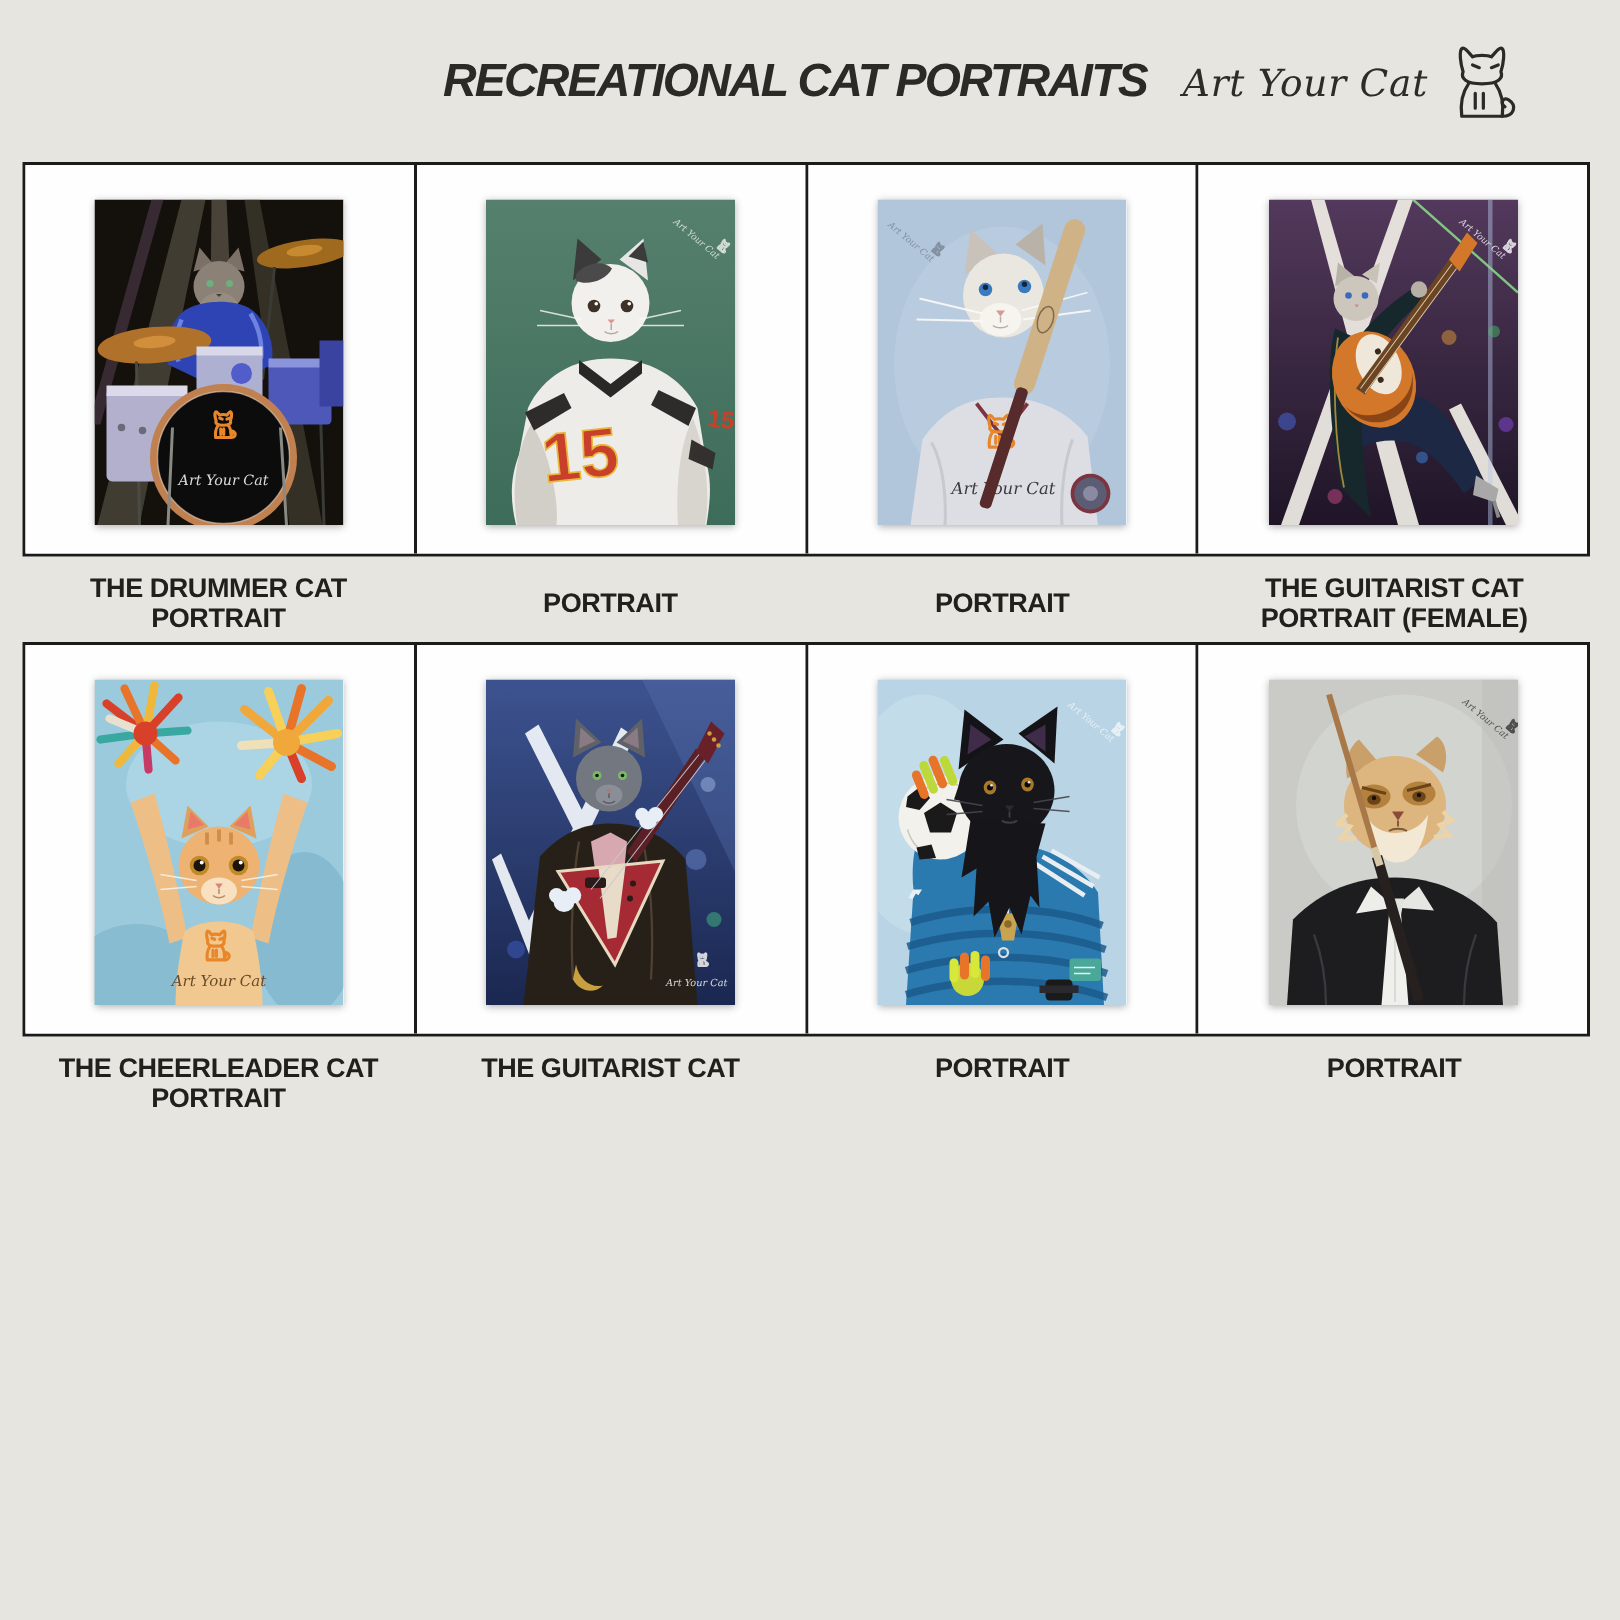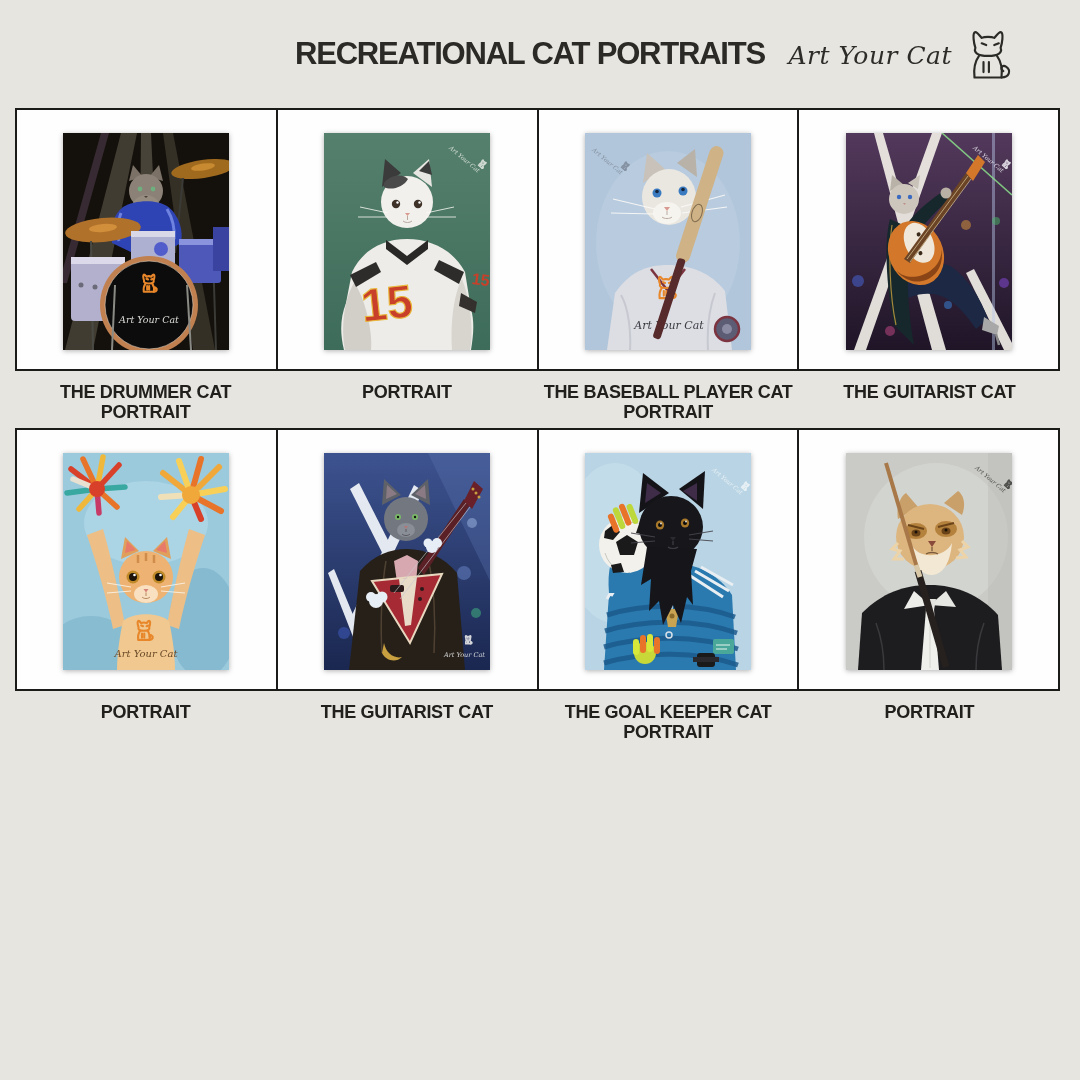--- a/index.html
+++ b/index.html
@@ -1,30 +1,30 @@
 <!DOCTYPE html>
 <html><head>
 <meta charset="utf-8">
 <style>
   html,body{margin:0;padding:0;}
   body{width:1080px;height:1080px;position:relative;background:#e7e5df;
        font-family:"Liberation Sans",sans-serif;overflow:hidden;}
   .page-title{position:absolute;top:36px;left:0;width:1060px;text-align:center;
-       font-size:31px;font-weight:700;letter-spacing:-1.2px;color:#2b2a27;margin:0;}
+       font-size:31px;font-weight:700;letter-spacing:-1.2px;color:#2b2a27;margin:0;font-style:italic;}
   .logo{position:absolute;top:28px;right:64px;display:flex;align-items:center;gap:8px;}
   .logo-text{font-family:"DejaVu Serif",serif;font-style:italic;font-size:25px;
        color:#2d2c29;letter-spacing:0.5px;white-space:nowrap;}
   .row{position:absolute;left:15px;width:1045px;height:263px;display:flex;
        border:2px solid #1b1b19;background:#ffffff;box-sizing:border-box;}
   .row1{top:108px;} .row2{top:428px;}
   .cell{flex:1;border-right:2px solid #1b1b19;display:flex;justify-content:center;
        align-items:flex-start;padding-top:23px;box-sizing:border-box;background:#fefefe;}
   .cell:last-child{border-right:none;}
   .caption-row{position:absolute;left:15px;width:1045px;display:flex;}
-  .cap1{top:371px;} .cap2{top:691px;}
+  .cap1{top:371px;align-items:center;} .cap2{top:691px;}
   .caption{flex:1;text-align:center;font-weight:700;font-size:18px;line-height:20px;
        letter-spacing:-0.3px;color:#21201d;padding-top:11px;}
   .art{width:166px;height:217px;display:block;box-shadow:0 1px 5px rgba(0,0,0,0.30);}
   .wm-text{font-family:"DejaVu Serif",serif;font-style:italic;}
 </style>
 </head>
 <body>
 
 <svg width="0" height="0" style="position:absolute" aria-hidden="true">
   <defs>
@@ -236,25 +236,25 @@
 
 <div class="caption-row cap1">
   <div class="caption">
     <div>THE DRUMMER CAT</div>
     <div>PORTRAIT</div>
   </div>
   <div class="caption">
     <div>PORTRAIT</div>
   </div>
   <div class="caption">
-    <div>THE BASEBALL PLAYER CAT</div>
     <div>PORTRAIT</div>
   </div>
   <div class="caption">
     <div>THE GUITARIST CAT</div>
+    <div>PORTRAIT (FEMALE)</div>
   </div>
 </div>
 
 <div class="row row2">
 
   <div class="cell">
     <svg class="art" viewBox="0 0 166 217">
       <rect width="166" height="217" fill="#9bcadc"></rect>
       <ellipse cx="140" cy="170" rx="34" ry="55" fill="#6da6c0" opacity="0.45"></ellipse>
       <ellipse cx="28" cy="195" rx="42" ry="32" fill="#76aec6" opacity="0.5"></ellipse>
@@ -472,25 +472,25 @@
       <path d="M86,94 L86,98 M80,101 C83,99 89,99 92,101" stroke="#7a5a3a" stroke-width="1.3" fill="none"></path>
       <line x1="40" y1="10" x2="72" y2="118" stroke="#a87848" stroke-width="4"></line>
       <line x1="72" y1="118" x2="100" y2="214" stroke="#26211e" stroke-width="7"></line>
       <line x1="70" y1="112" x2="74" y2="124" stroke="#d8c8a8" stroke-width="5"></line>
     </svg>
   </div>
 </div>
 
 <div class="caption-row cap2">
   <div class="caption">
+    <div>THE CHEERLEADER CAT</div>
     <div>PORTRAIT</div>
   </div>
   <div class="caption">
     <div>THE GUITARIST CAT</div>
   </div>
   <div class="caption">
-    <div>THE GOAL KEEPER CAT</div>
     <div>PORTRAIT</div>
   </div>
   <div class="caption">
     <div>PORTRAIT</div>
   </div>
 </div>
 
 </body></html>

